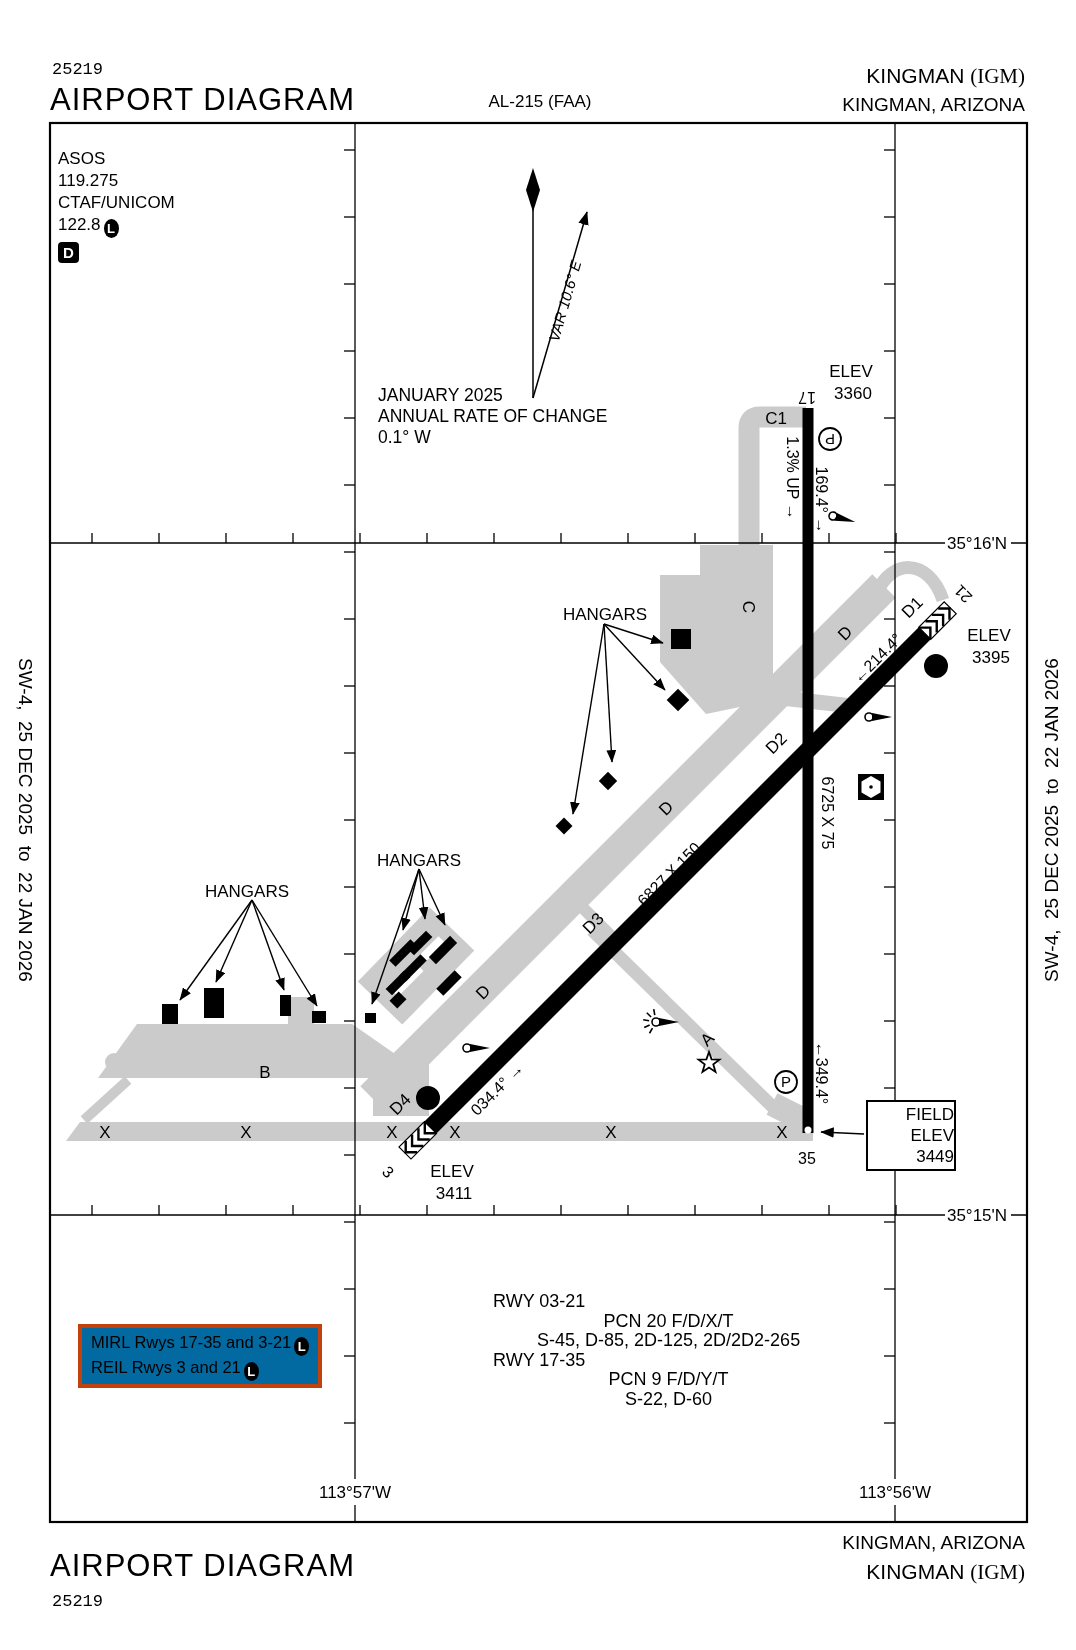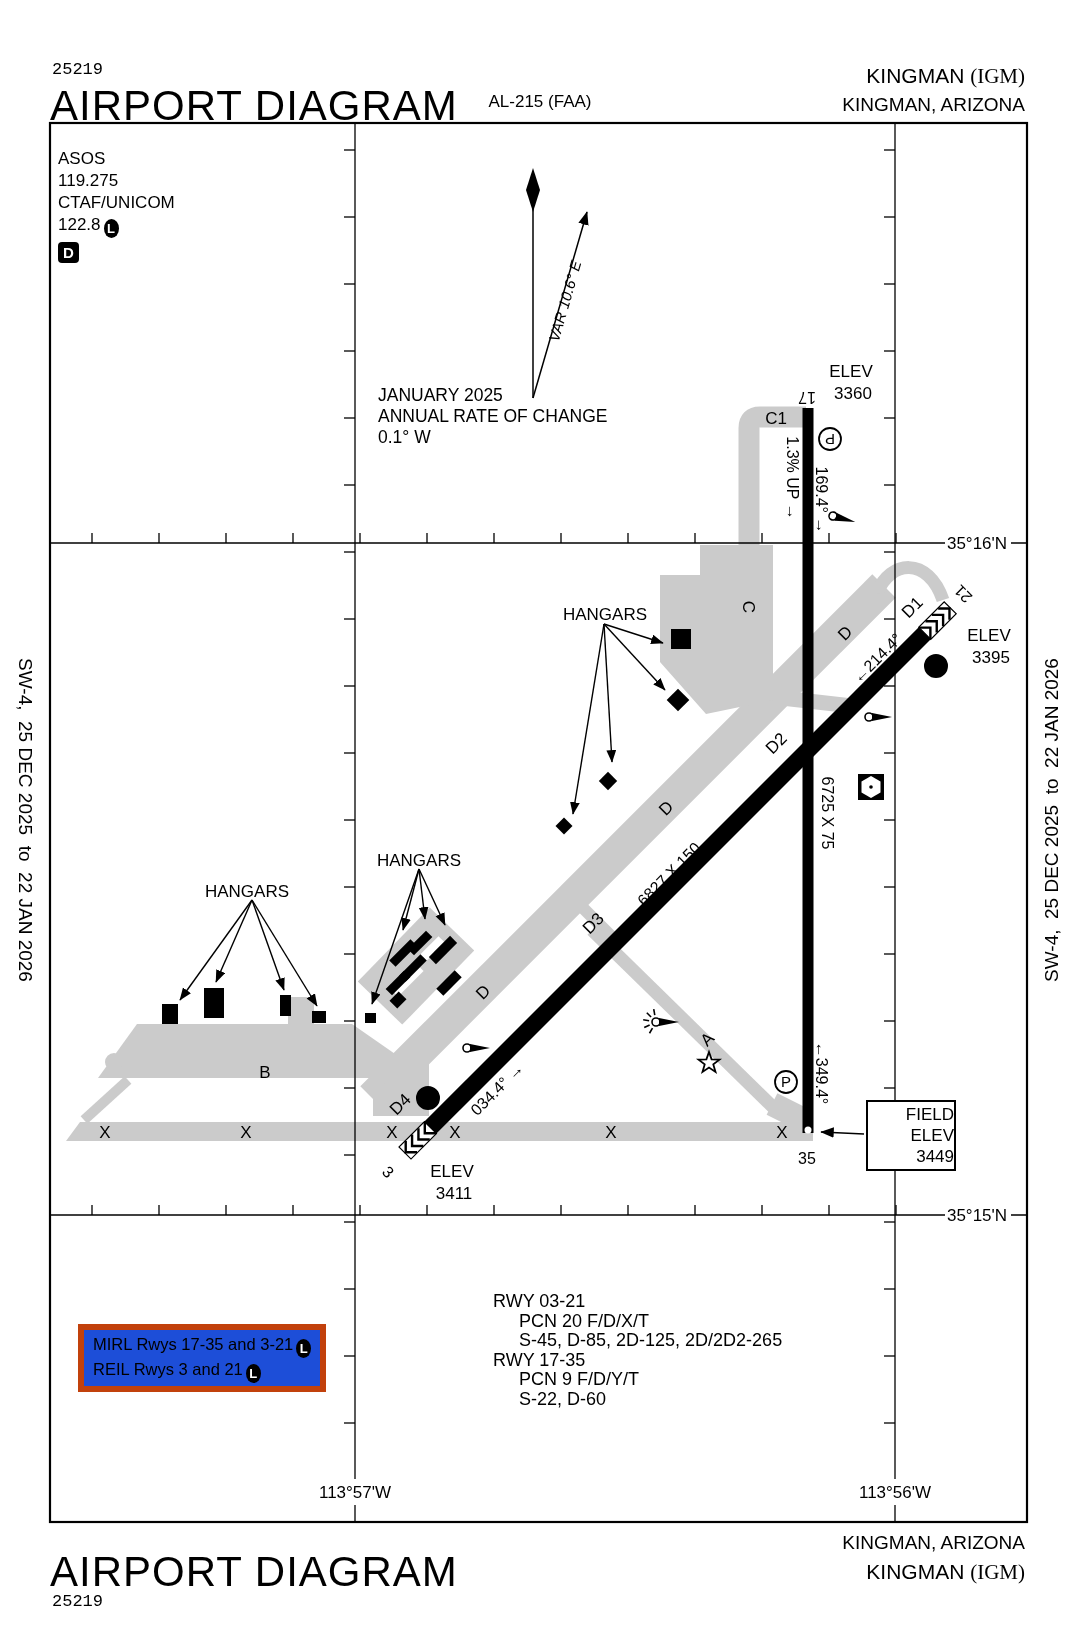--- a/index.html
+++ b/index.html
@@ -1,36 +1,36 @@
 <!DOCTYPE html>
 <html><head>
 <meta charset="utf-8">
 <style>
   html,body{margin:0;padding:0;background:#fff;}
   body{width:1076px;height:1650px;position:relative;font-family:"Liberation Sans",sans-serif;color:#000;overflow:hidden;}
   .abs{position:absolute;}
   #map-svg{position:absolute;left:0;top:0;}
   svg text{font-family:"Liberation Sans",sans-serif;fill:#000;}
   .hdr-num{font-size:17px;font-family:Liberation Mono, monospace;}
-  .hdr-title{font-size:42px;letter-spacing:1px;}
+  .hdr-title{font-size:31px;letter-spacing:1px;}
   .hdr-id{font-size:17px;text-align:center;}
   .hdr-airport{font-size:21px;text-align:right;}
   .hdr-city{font-size:19px;text-align:left;}
   .serif{font-family:"Liberation Serif",serif;}
   .margin-note{font-size:19px;white-space:pre;}
   #margin-left{transform:translate(-50%,-50%) rotate(90deg);}
   #margin-right{transform:translate(-50%,-50%) rotate(-90deg);}
   #comms{font-size:17px;line-height:22px;}
   .lbadge{display:inline-block;width:15px;height:19px;background:#000;color:#fff;border-radius:50%;font-size:13px;font-weight:bold;text-align:center;line-height:19px;vertical-align:-3px;margin-left:3px;}
   .dbadge{display:inline-block;width:21px;height:21px;background:#000;color:#fff;border-radius:4px;font-size:15px;font-weight:bold;text-align:center;line-height:21px;margin-top:4px;}
   #north-note{width:320px;font-size:17.5px;line-height:21px;}
   #field-elev-box{width:86px;background:#fff;border:2px solid #000;text-align:right;font-size:17px;line-height:21px;padding:2px 0;}
-  #lighting-box{border:6px solid #c2410c;background:#1d4ed8;padding:3px 9px;font-size:16.5px;line-height:23px;white-space:nowrap;}
+  #lighting-box{border:4px solid #c2410c;background:#0369a1;padding:3px 9px;font-size:16.5px;line-height:23px;white-space:nowrap;}
   #rwy-data{font-size:18px;line-height:19.5px;}
-  #rwy-data .ind1{margin-left:26px;}
+  #rwy-data .ind1{margin-left:44px;text-align:center;}
 </style>
 </head>
 <body>
 
 <svg id="map-svg" width="1076" height="1650" viewBox="0 0 1076 1650">
   <defs>
     <marker id="arr" markerWidth="10" markerHeight="8" refX="8.5" refY="3.5" orient="auto">
       <path d="M0,0 L9,3.5 L0,7 Z" fill="#000"></path>
     </marker>
   </defs>

